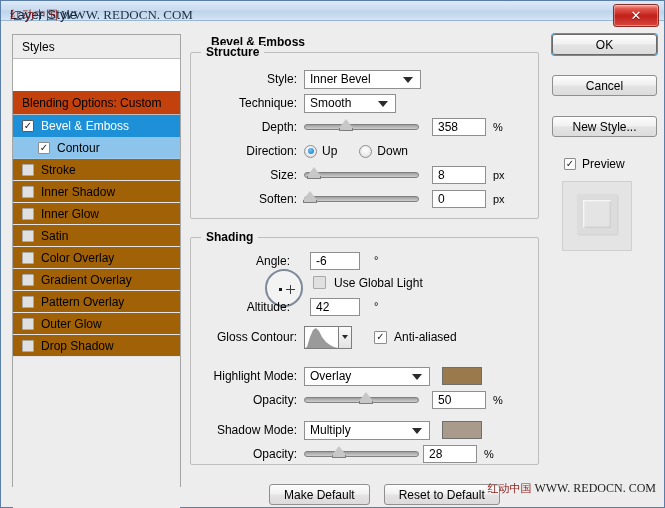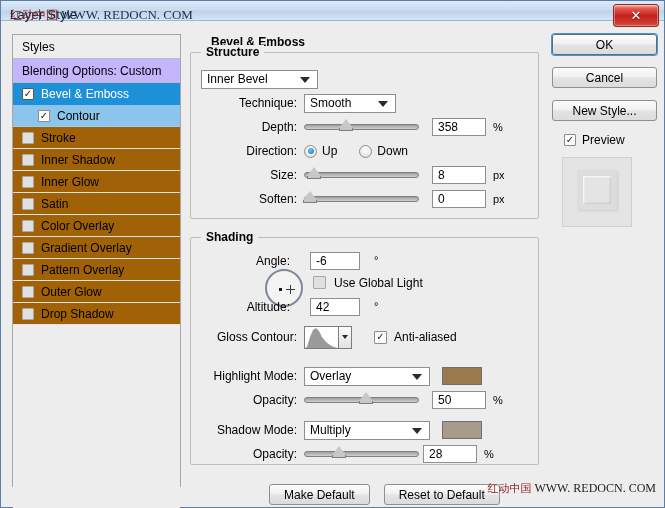--- a/index.html
+++ b/index.html
@@ -41,21 +41,21 @@
   .styles-panel{
     position:absolute;left:11px;top:13px;width:169px;height:453px;box-sizing:border-box;
     background:#fff;border:1px solid #a6a6a6;
   }
   .styles-header{
     height:24px;line-height:24px;padding-left:9px;box-sizing:border-box;
     background:#ededed;border-bottom:1px solid #bcbcbc;font-size:12px;
   }
   .blend-row{
     height:24px;line-height:24px;padding-left:9px;box-sizing:border-box;
-    background:#c4b5fd;border-bottom:1px solid #bcbcbc;font-size:12px;
+    background:#c2410c;border-bottom:1px solid #bcbcbc;font-size:12px;margin-top:32px;
   }
   .fx-row{
     height:22px;display:flex;align-items:center;box-sizing:border-box;
     padding-left:9px;border-bottom:1px solid #e3e3e3;background:#a16207;
   }
   .fx-row.sel{background:#1e90d8;color:#fff;border-bottom:1px solid #1e90d8;}
   .fx-row.sub{padding-left:25px;background:#8cc4ec;border-bottom:1px solid #9ccdef;}
   .fx-label{margin-left:7px;font-size:12px;}
   .fx-filler{background:#ededed;height:100%;}
   
@@ -151,21 +151,21 @@
   }
   
   .swatch{width:40px;height:18px;box-sizing:border-box;border:1px solid #6f6f6f;}
   
   .right-col{position:absolute;left:551px;top:13px;width:105px;}
   .btn{
     width:105px;height:21px;box-sizing:border-box;
     background:linear-gradient(to bottom,#fdfdfd 0%,#f0f0f0 48%,#e3e3e3 52%,#dcdcdc 100%);
     border:1px solid #8f8f8f;border-radius:3px;
     font-size:12px;display:flex;align-items:center;justify-content:center;
-    margin-bottom:12px;
+    margin-bottom:20px;
   }
   .btn.primary{
     box-shadow:0 0 0 1px #3c9ad6;border-color:#6a6a6a;
   }
   .preview-row{display:flex;align-items:center;margin:2px 0 0 12px;}
   .preview-row .cb{margin-right:6px;}
   .preview-box{
     margin:10px 0 0 10px;width:70px;height:70px;box-sizing:border-box;
     background:#e4e4e4;border:1px solid #cfcfcf;position:relative;
   }
@@ -260,20 +260,21 @@
     </div>
 
     <div class="main-panel">
 
       <div class="panel-title">Bevel &amp; Emboss</div>
 
       <div class="group" style="height:167px;">
         <div class="group-legend">Structure</div>
 
         <div class="row">
+          <div class="lbl">Style:</div>
           <div class="select" style="width:117px;">
             <span>Inner Bevel</span>
             <span class="arw"></span>
           </div>
         </div>
 
         <div class="row">
           <div class="lbl">Technique:</div>
           <div class="select" style="width:92px;">
             <span>Smooth</span>

